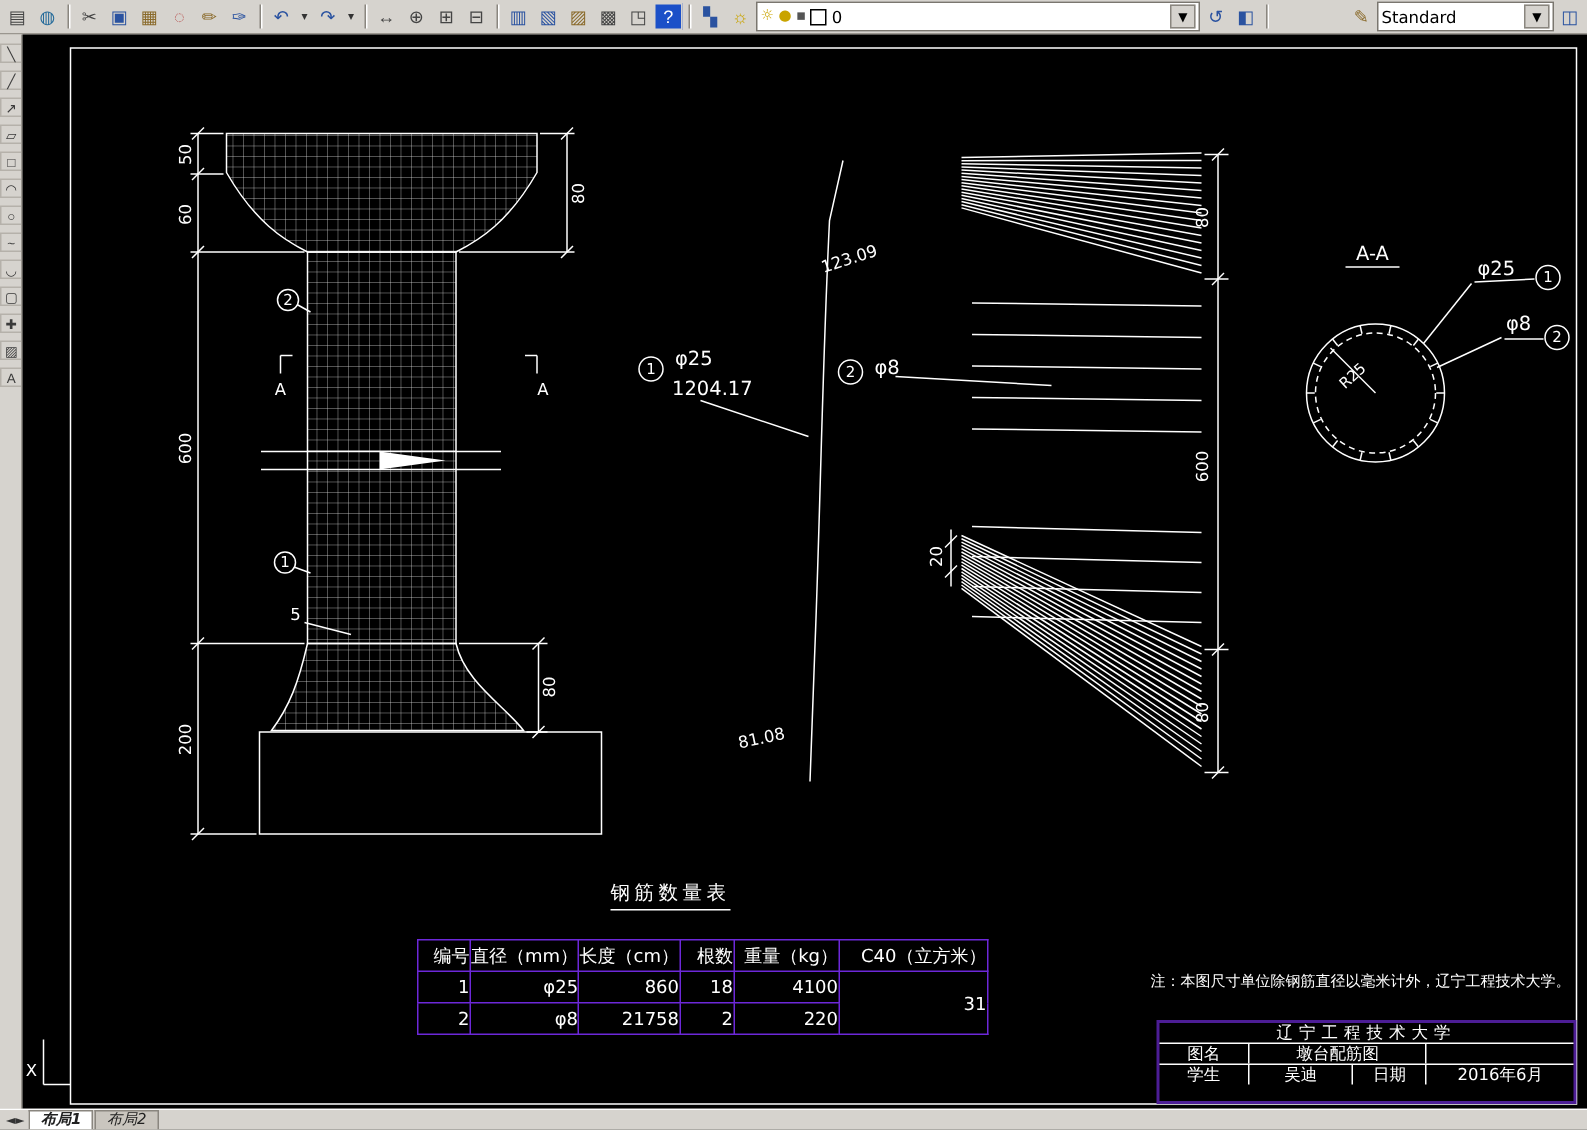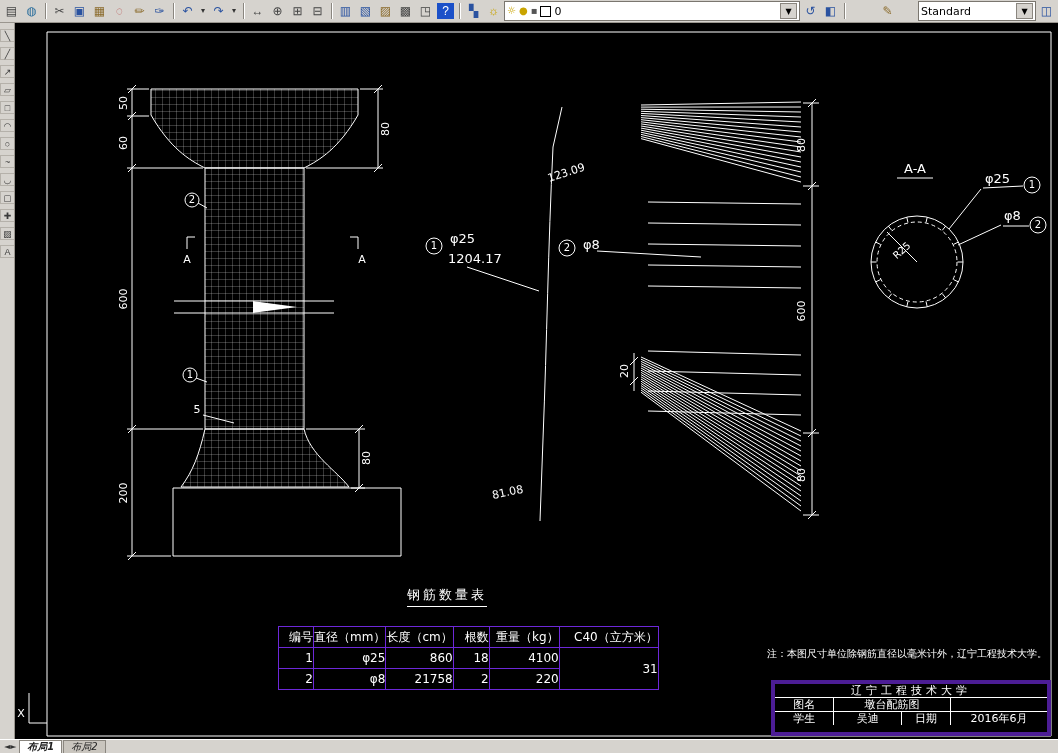--- a/index.html
+++ b/index.html
@@ -13,21 +13,21 @@
   .tbi.narrow{width:10px;font-size:8px;}
   .sep{width:1px;height:16px;background:#8a867f;box-shadow:1px 0 0 #fff;margin:0 3px;flex:0 0 auto;}
   .spacer{flex:1 1 auto;}
   .combo{height:18px;background:#fff;border:1px solid #7a766f;display:flex;align-items:center;
     font-size:11px;color:#000;padding:0 2px;gap:3px;flex:0 0 auto;}
   .combo .arrow{margin-left:auto;width:15px;height:14px;background:#d6d3ce;border:1px solid #8a867f;
     font-size:8px;display:flex;align-items:center;justify-content:center;}
   .combo .chip{width:9px;height:9px;background:#fff;border:1px solid #000;}
   .combo .mini{font-size:10px;line-height:1;}
   .layer-combo{width:290px;}
-  .style-combo{width:112px;margin-left:20px;}
+  .style-combo{width:112px;}
   
   .workspace{flex:0 0 716px;height:716px;display:flex;position:relative;}
   .left-toolbar{width:14px;flex:0 0 14px;background:#d6d3ce;border-right:1px solid #9a968f;
     display:flex;flex-direction:column;align-items:flex-start;padding-top:6px;gap:5px;overflow:hidden;}
   .lti{width:15px;height:13px;font-size:9px;color:#3a3a3a;background:#d6d3ce;border:1px solid #b5b1aa;
     display:flex;align-items:center;justify-content:center;flex:0 0 auto;}
   .canvas{position:relative;flex:1 1 auto;background:#000;overflow:hidden;}
   .canvas svg{position:absolute;left:0;top:0;}
   .canvas svg line,.canvas svg path,.canvas svg rect,.canvas svg circle,.canvas svg polyline{vector-effect:non-scaling-stroke;}
   text{fill:#fff;font-family:"DejaVu Sans",sans-serif;font-size:11px;text-anchor:middle;}
@@ -35,21 +35,21 @@
   text.big{font-size:13px;}
   text.b{font-size:10px;}
   text.r25{font-size:10px;}
   
   .tbl-title{position:absolute;left:392px;top:563px;color:#fff;font-size:13px;letter-spacing:3px;
     border-bottom:1px solid #fff;padding-bottom:2px;}
   .steel-table{position:absolute;left:263px;top:603px;border-collapse:collapse;color:#fff;}
   .steel-table th,.steel-table td{border:1px solid #6d28d9;font-size:12px;font-weight:normal;
     text-align:right;padding:0;height:20px;white-space:nowrap;}
   .note{position:absolute;left:752px;top:624px;width:292px;color:#fff;font-size:10px;white-space:nowrap;}
-  .tblock{position:absolute;left:756px;top:657px;width:280px;height:56px;border:4px solid #4c1d95;
+  .tblock{position:absolute;left:756px;top:657px;width:280px;height:56px;border:2px solid #4c1d95;
     color:#fff;font-size:11px;box-sizing:border-box;}
   .tb-row{display:flex;height:13px;line-height:13px;border-top:1px solid #fff;}
   .tb-row:first-child{border-top:none;}
   .tbc{display:flex;align-items:center;justify-content:center;border-left:1px solid #fff;
     box-sizing:border-box;overflow:hidden;white-space:nowrap;}
   .tbc:first-child{border-left:none;}
   .uni{letter-spacing:4px;font-size:11px;}
   
   .tabbar{flex:1 1 auto;background:#d6d3ce;border-top:1px solid #fff;display:flex;
     align-items:center;font-size:10px;padding-left:2px;gap:1px;}

